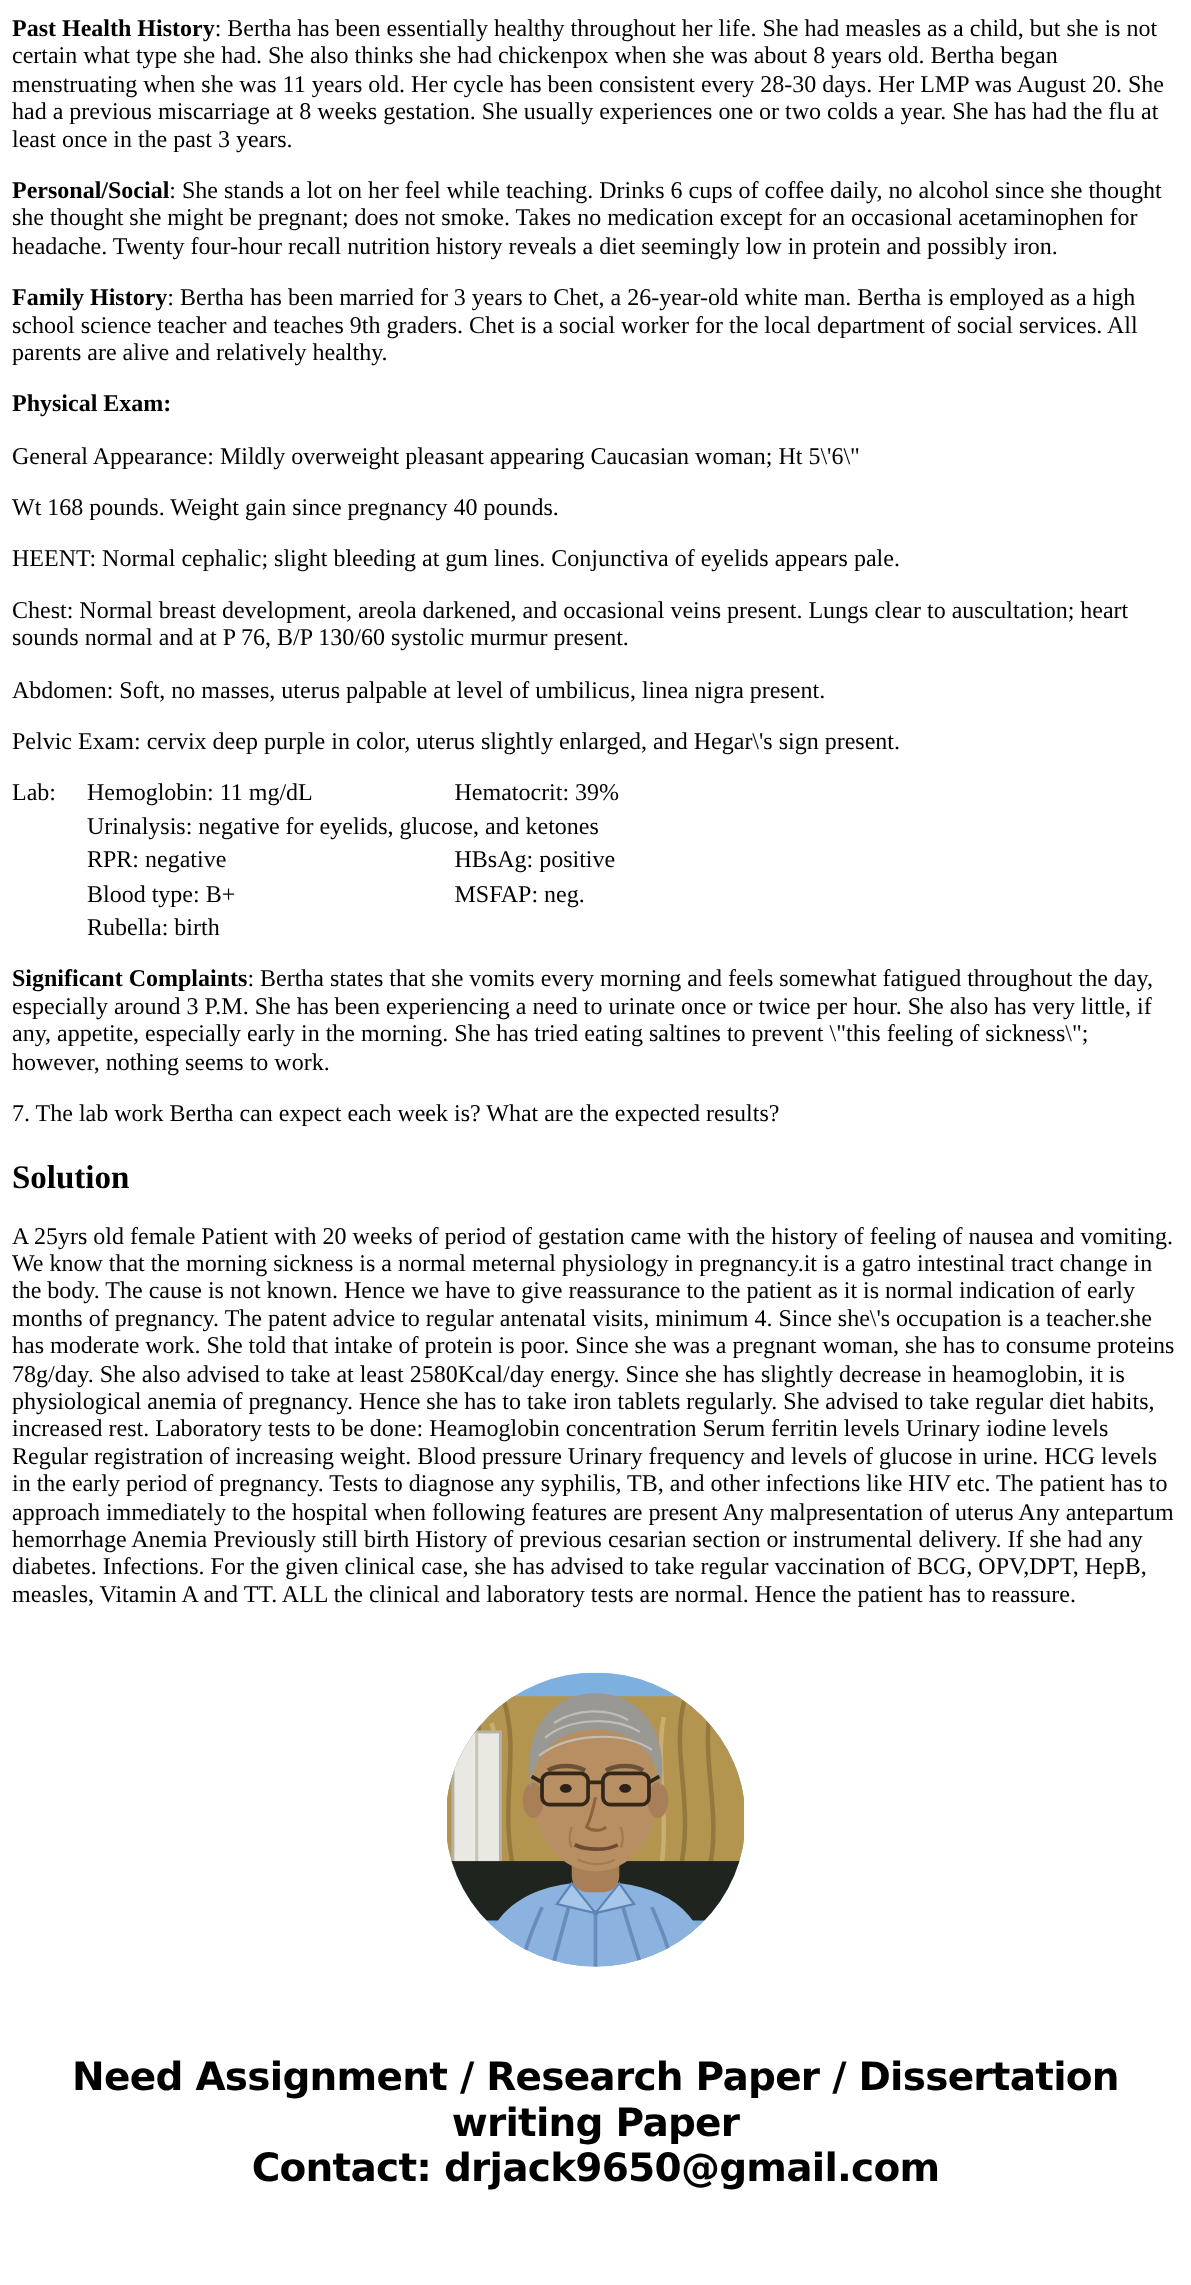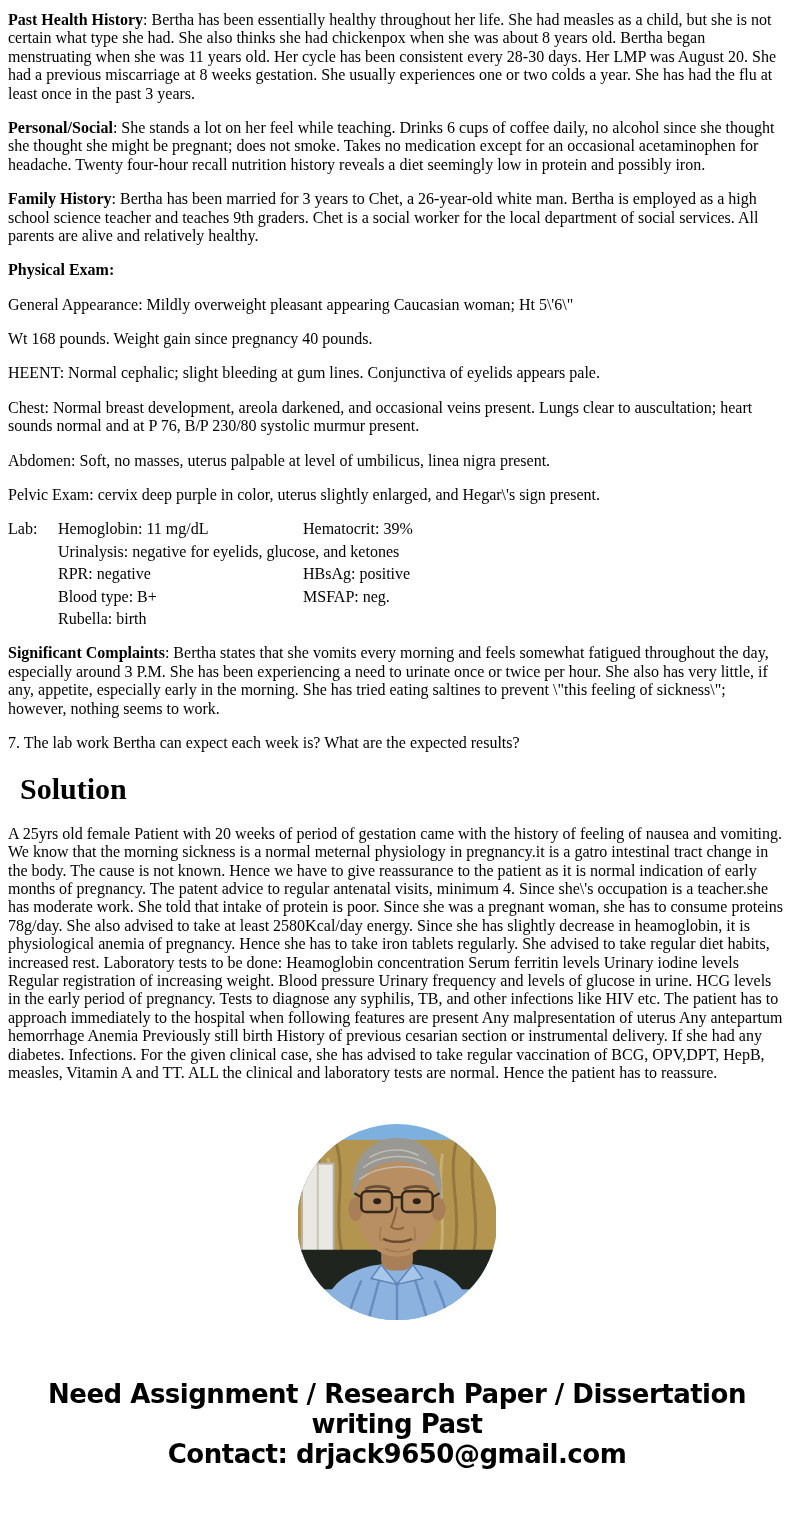--- a/index.html
+++ b/index.html
@@ -13,23 +13,23 @@
     overflow: hidden;
   }
   .doc {
     padding: 0 8px;
     margin-top: -5px; 
   }
   p { margin: 16px 0; font-family: Liberation Serif, serif; }
   b { font-weight: bold; }
   h2.solution {
     font-family: "Liberation Serif", serif;
-    font-size: 30px;
+    font-size: 22px;
     font-weight: bold;
-    margin: 20px 0 18px 12px;
+    margin: 20px 0 18px 0;
   }
   .lab-row { margin: 4px 0; white-space: nowrap; }
   .lab-c1 { display: inline-block; width: 50px; vertical-align: top; }
   .lab-c2 { display: inline-block; width: 245px; vertical-align: top; }
   .lab-c3 { display: inline-block; vertical-align: top; }
   .photo-wrap {
     margin: 42px 0 0 0;
     text-align: center;
   }
   .avatar {
@@ -58,21 +58,21 @@
 
   <p><b>Personal/Social</b><span>: She stands a lot on her feel while teaching. Drinks 6 cups of coffee daily, no alcohol since she thought she thought she might be pregnant; does not smoke. Takes no medication except for an occasional acetaminophen for headache. Twenty four-hour recall nutrition history reveals a diet seemingly low in protein and possibly iron.</span></p>
 
   <p><b>Family History</b><span>: Bertha has been married for 3 years to Chet, a 26-year-old white man. Bertha is employed as a high school science teacher and teaches 9th graders. Chet is a social worker for the local department of social services. All parents are alive and relatively healthy.</span></p>
 
   <p><b>Physical Exam:</b></p>
 
   <p>General Appearance: Mildly overweight pleasant appearing Caucasian woman; Ht 5\'6\"</p>
   <p>Wt 168 pounds. Weight gain since pregnancy 40 pounds.</p>
   <p>HEENT: Normal cephalic; slight bleeding at gum lines. Conjunctiva of eyelids appears pale.</p>
-  <p>Chest: Normal breast development, areola darkened, and occasional veins present. Lungs clear to auscultation; heart sounds normal and at P 76, B/P 230/80 systolic murmur present.</p>
+  <p>Chest: Normal breast development, areola darkened, and occasional veins present. Lungs clear to auscultation; heart sounds normal and at P 76, B/P 130/60 systolic murmur present.</p>
   <p>Abdomen: Soft, no masses, uterus palpable at level of umbilicus, linea nigra present.</p>
   <p>Pelvic Exam: cervix deep purple in color, uterus slightly enlarged, and Hegar\'s sign present.</p>
 
   <div class="lab-row">
     <span class="lab-c1">Lab:</span><span class="lab-c2">Hemoglobin: 11 mg/dL</span><span class="lab-c3">Hematocrit: 39%</span>
   </div>
   <div class="lab-row">
     <span class="lab-c1"></span><span class="lab-c2">Urinalysis: negative for eyelids, glucose, and ketones</span><span class="lab-c3"></span>
   </div>
   <div class="lab-row">
@@ -157,17 +157,17 @@
         <g stroke="#9c7248" stroke-width="1.5" fill="none" opacity="0.7">
           <path d="M84 104 C82 110 82 114 84 118"></path>
           <path d="M117 104 C119 110 119 114 117 118"></path>
         </g>
       </g>
     </svg>
   </div>
 
   <div class="footer">
     <div>Need Assignment / Research Paper / Dissertation</div>
-    <div>writing Past</div>
+    <div>writing Paper</div>
     <div>Contact: drjack9650@gmail.com</div>
   </div>
 
 </div>
 
 </body></html>

